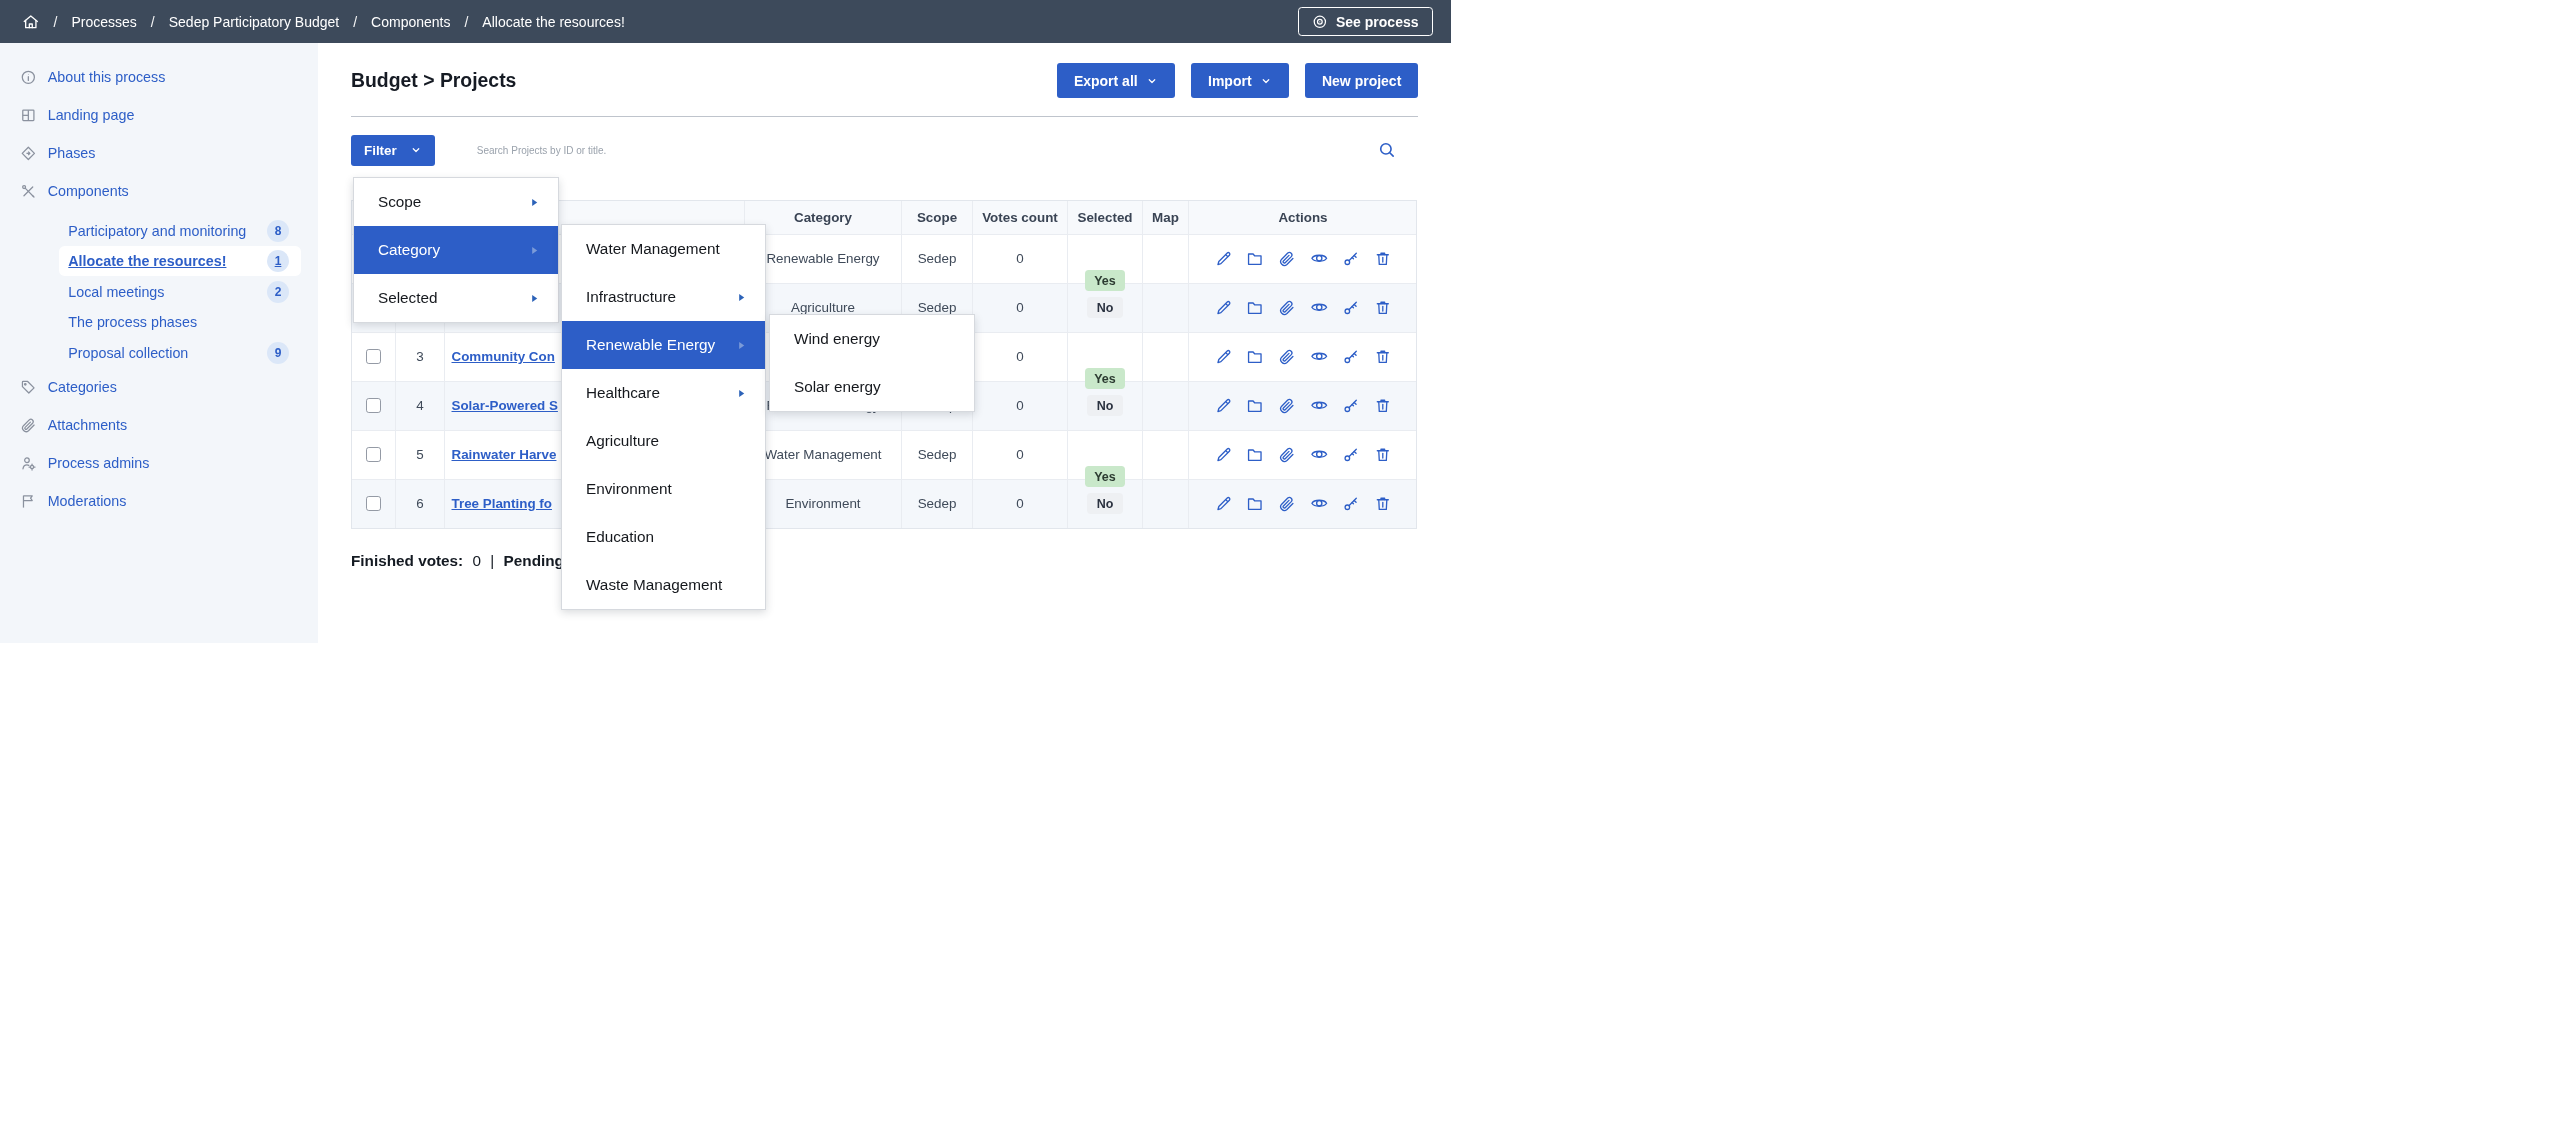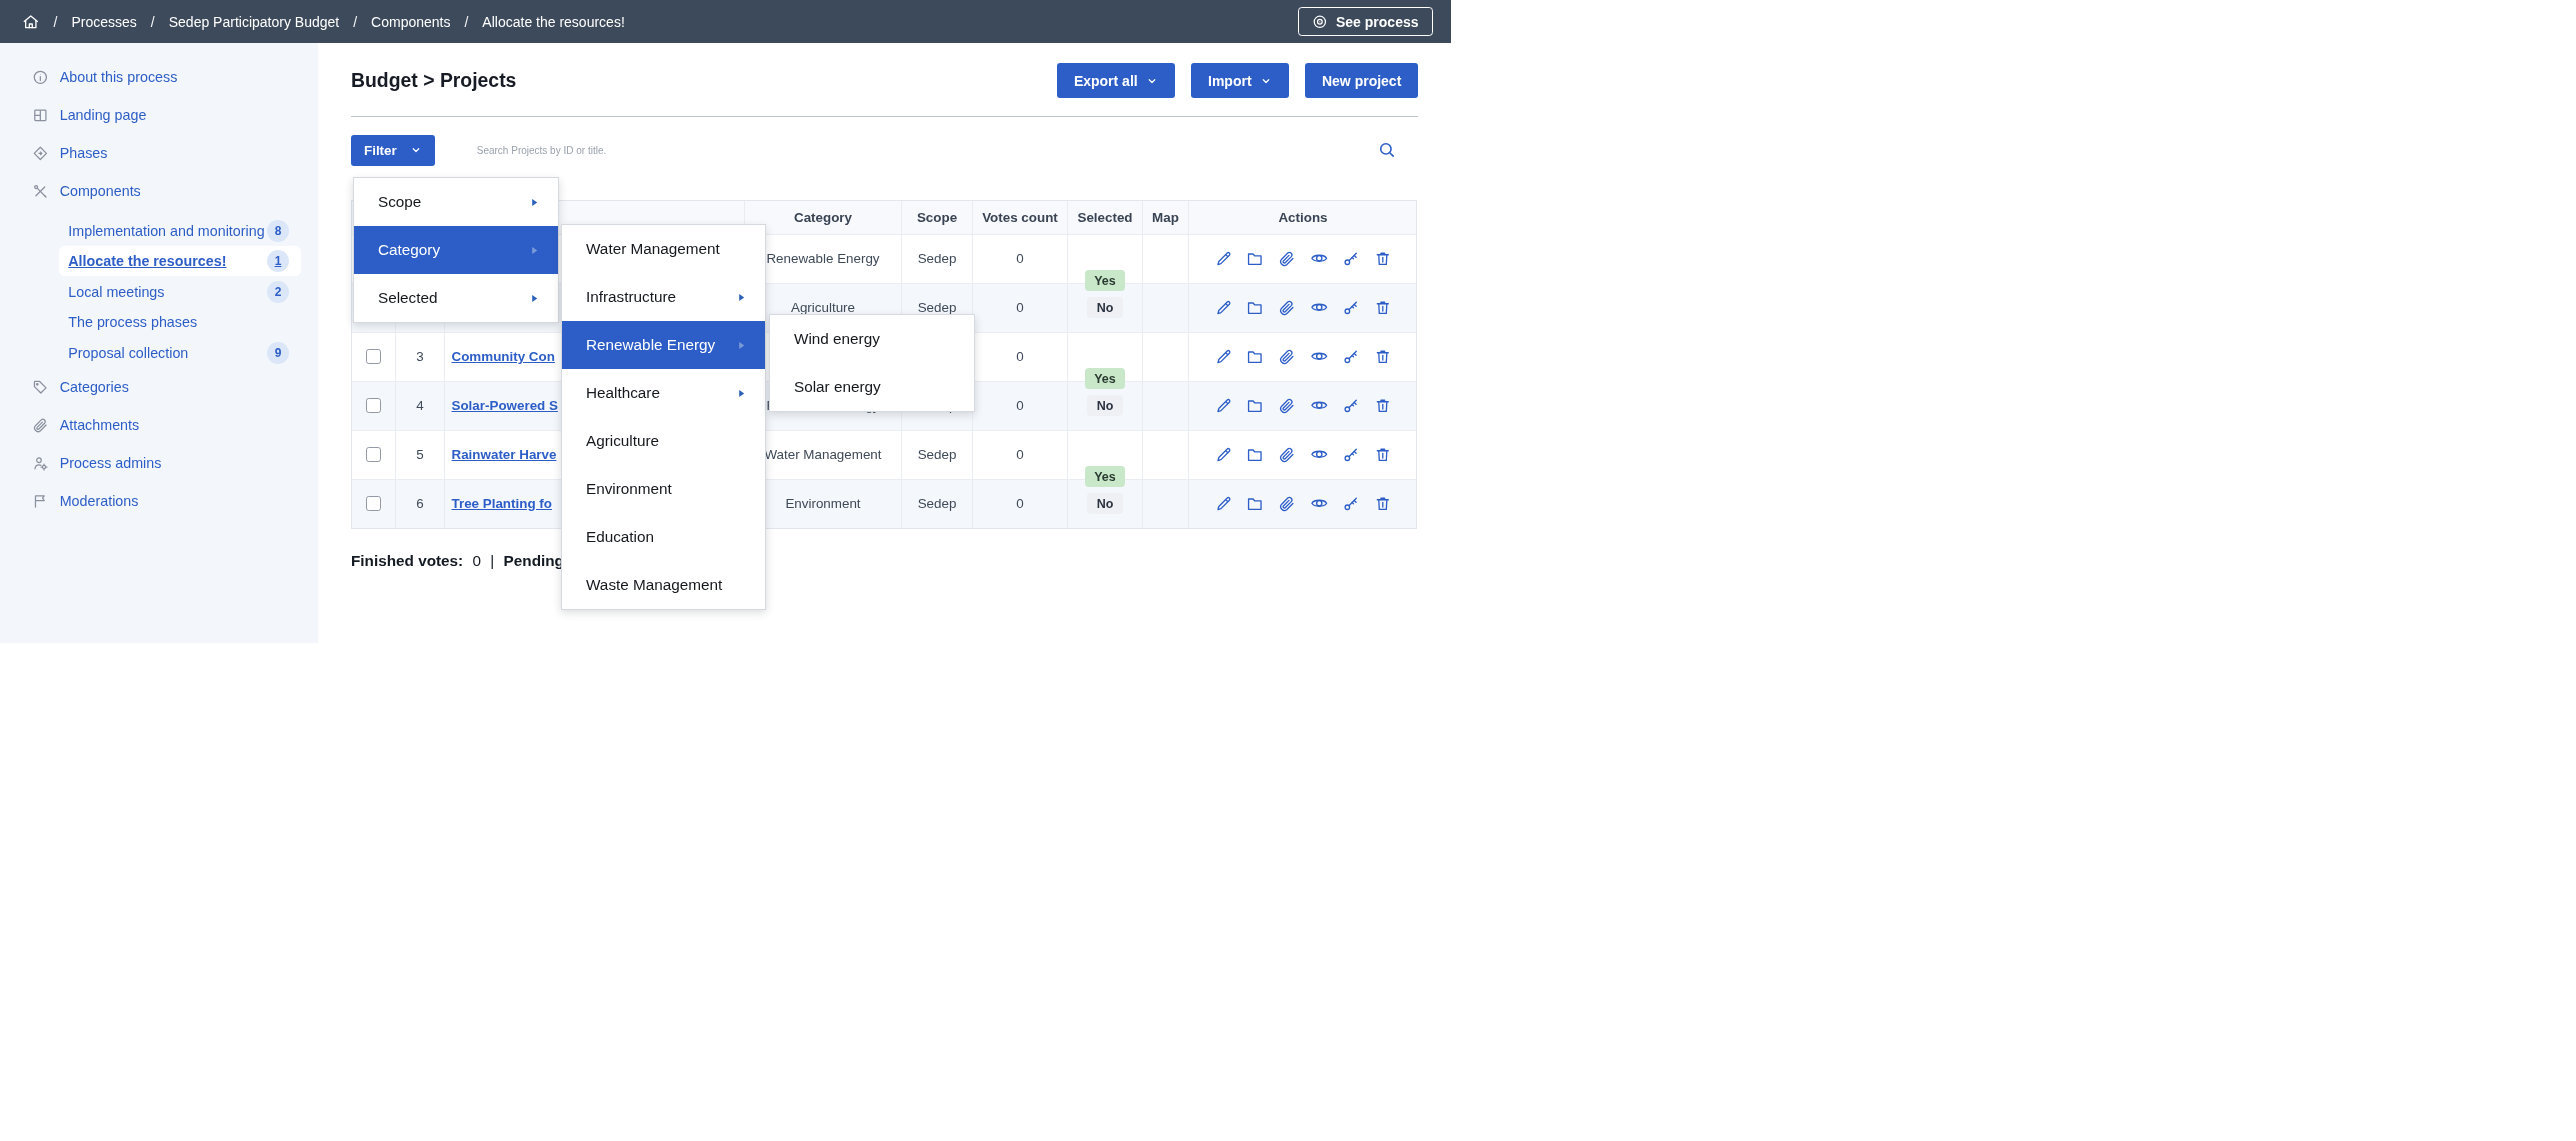--- a/index.html
+++ b/index.html
@@ -26,21 +26,21 @@
   .crumbs .sep{opacity:.95;font-weight:400;}
   .crumb{color:#fff;cursor:pointer;white-space:nowrap;}
   .see-process{display:flex;align-items:center;gap:8.3px;border:0.9px solid #fff;border-radius:3.7px;
                padding:5.6px 13px;font-size:14px;font-weight:700;cursor:pointer;background:transparent;color:#fff;}
   svg{display:block;}
 
   
   .app{display:flex;height:600px;}
   .sidebar{width:318px;background:var(--sidebar-bg);padding-top:24px;flex:none;font-size:14.3px;}
   .snav li{list-style:none;}
-  .s-item{display:flex;align-items:center;gap:11px;padding-left:32px;height:20.4px;
+  .s-item{display:flex;align-items:center;gap:11px;padding-left:20px;height:20.4px;
           margin-bottom:17.6px;color:var(--blue);cursor:pointer;}
   .s-item .ic{color:var(--icon-gray);flex:none;}
   .s-sub{margin:-3.7px 0 9.3px 0;}
   .s-subitem{display:flex;align-items:center;justify-content:space-between;height:30.5px;
              margin-left:59px;width:242px;padding:0 12px 0 9.3px;color:var(--blue);cursor:pointer;border-radius:5.6px;}
   .s-subitem.active{background:#fff;}
   .s-subitem.active .lbl{font-weight:700;text-decoration:underline;}
   .s-subitem.active .badge{text-decoration:underline;}
   .badge{min-width:22px;height:22px;border-radius:11px;background:#dbe7f8;color:var(--blue);
          font-size:12px;font-weight:700;display:flex;align-items:center;justify-content:center;padding:0 5.6px;}
@@ -172,21 +172,21 @@
               <path d="M7.4 7.4 18.6 18.6"></path>
               <path d="M18.3 5.7 5.7 18.3"></path>
               <circle cx="5.9" cy="5.9" r="2.1"></circle>
               <path d="M18.6 18.6l1.5 1.5"></path>
             </svg>
           </span>
         <span>Components</span>
       </li>
       <li class="s-sub">
         <div class="s-subitem">
-          <span class="lbl">Implementation and monitoring</span>
+          <span class="lbl">Participatory and monitoring</span>
           <span class="badge">8</span>
         </div>
         <div class="s-subitem active">
           <span class="lbl">Allocate the resources!</span>
           <span class="badge">1</span>
         </div>
         <div class="s-subitem">
           <span class="lbl">Local meetings</span>
           <span class="badge">2</span>
         </div>

